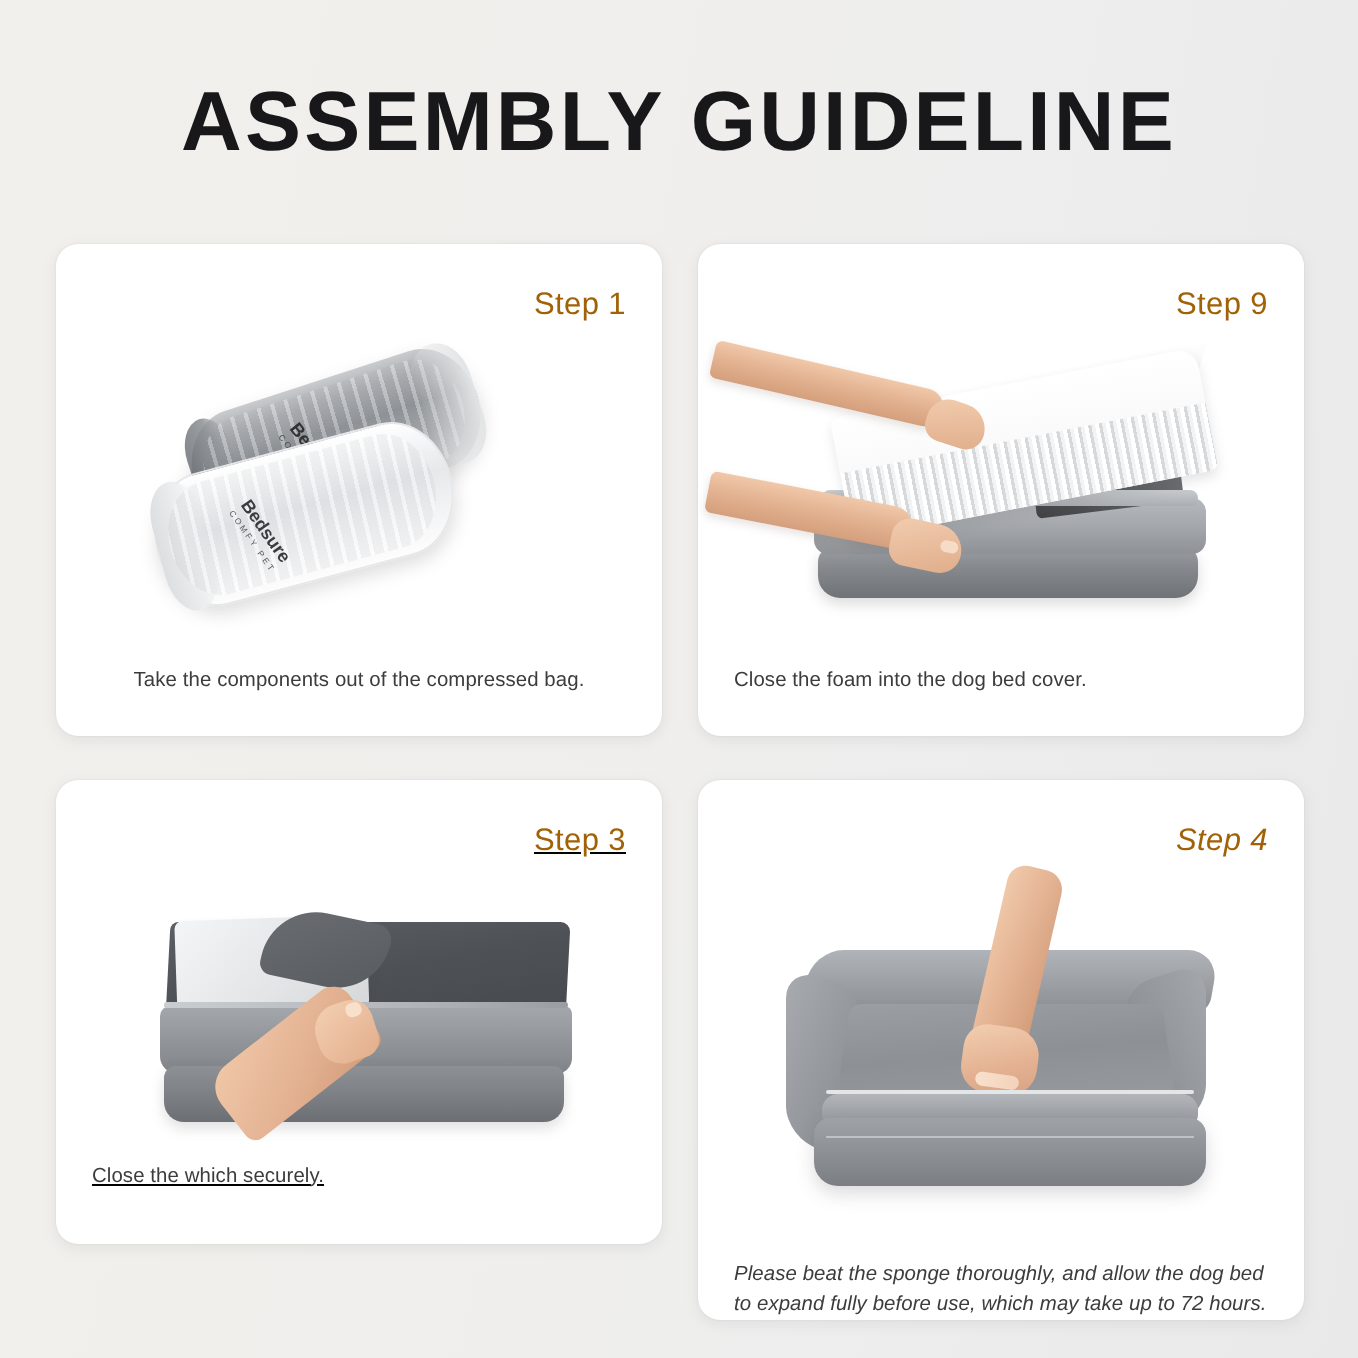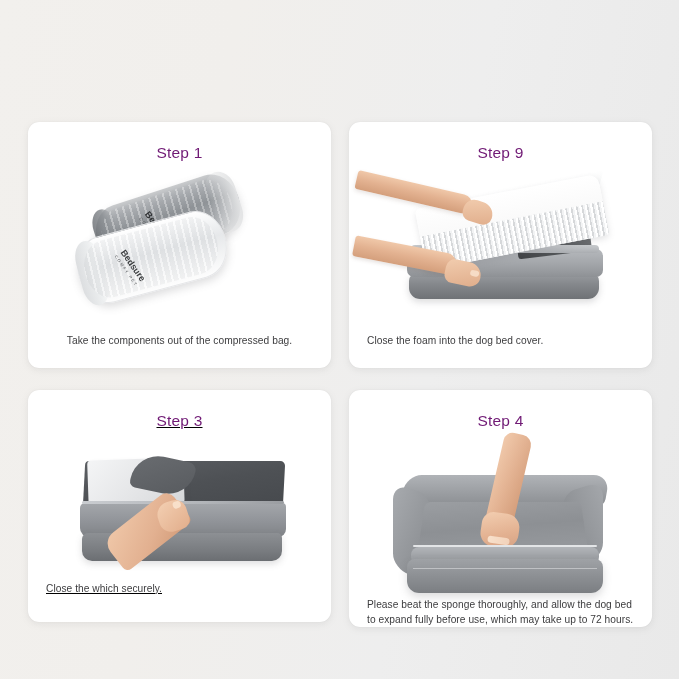--- a/index.html
+++ b/index.html
@@ -54,27 +54,27 @@
     border-radius: 11px;
     box-shadow: 0 2px 7px rgba(120,120,120,0.13), 0 0 1px rgba(130,130,130,0.18);
     position: relative;
     box-sizing: border-box;
     padding: 18px 18px 0 18px;
     display: flex;
     flex-direction: column;
   }
   .card-r1 { height: 246px; }
   .card-r2a { height: 232px; text-decoration: underline; }
-  .card-r2b { height: 237px; }
+  .card-r2b { height: 270px; font-style: italic; }
 
   .step-title {
-    text-align: center;
+    text-align: right;
     font-size: 15.5px;
     font-weight: 500;
-    color: #701a75;
+    color: #a16207;
     letter-spacing: 0.2px;
     line-height: 1;
     margin-top: 5px;
   }
   .figure {
     flex: 1 1 auto;
     position: relative;
     width: 100%;
   }
   .caption {
@@ -364,20 +364,21 @@
     position:absolute; left:8px; bottom:3px; width:22px; height:7px;
     border-radius:4px;
     background: linear-gradient(90deg,#f8e1cc 0%,#f2d2ba 100%);
   }
 </style>
 </head>
 <body>
 
 <div id="page">
 
+  <div class="page-title">ASSEMBLY GUIDELINE</div>
 
   <div class="grid">
 
     <div class="card card-r1">
       <div class="step-title">Step 1</div>
       <div class="figure">
         <div class="roll-scene">
           <div class="roll roll-gray">
             <div class="roll-ribs"></div>
             <div class="roll-label label-gray">

